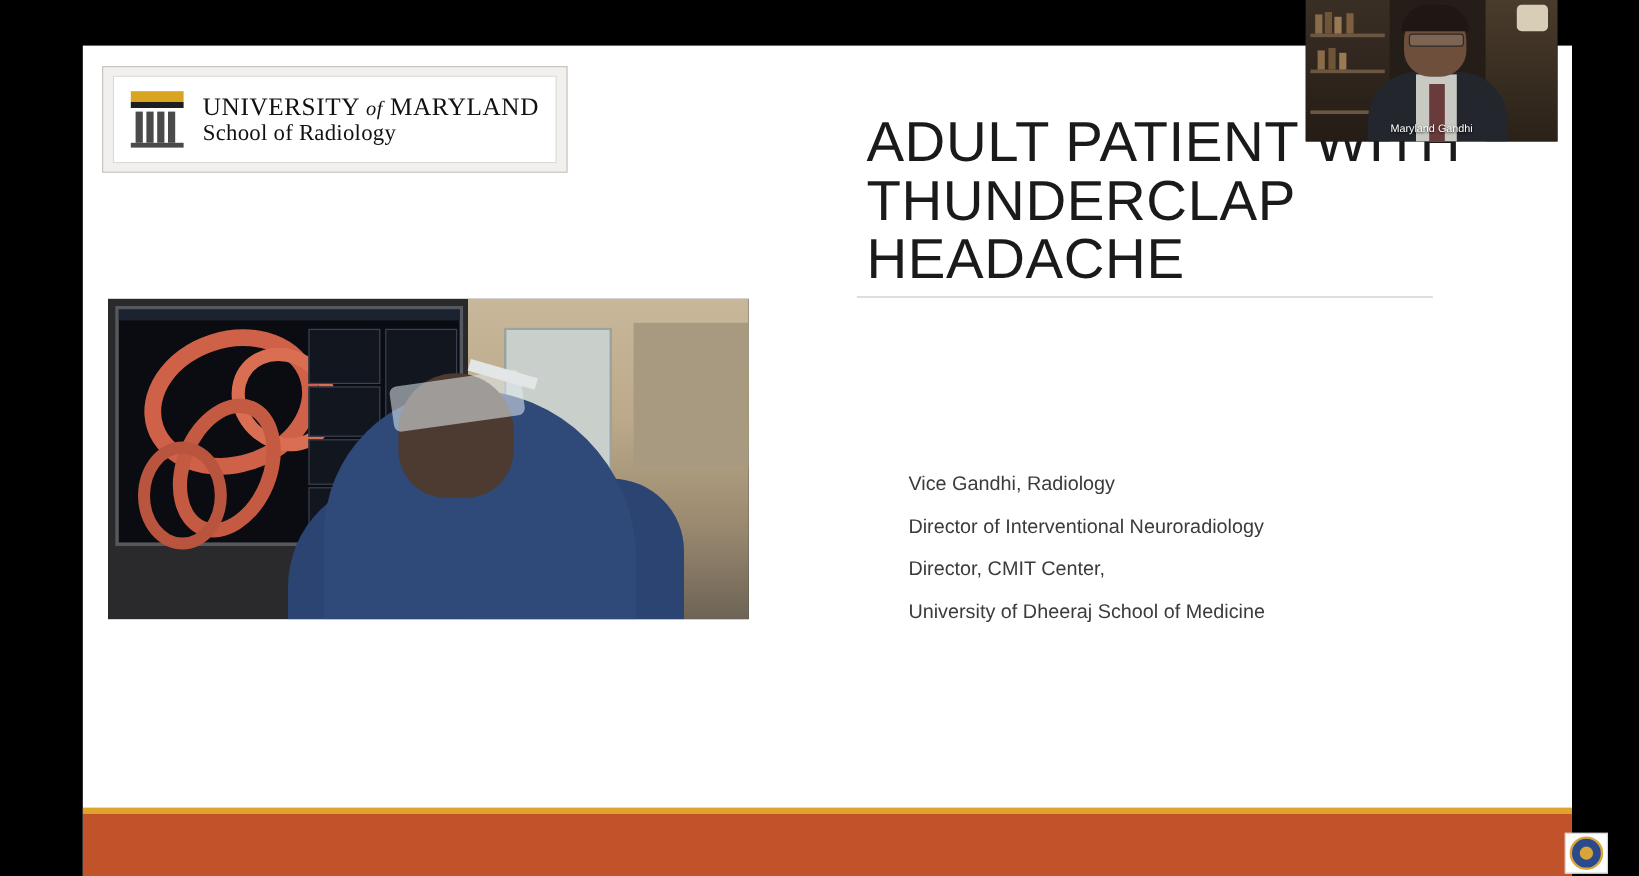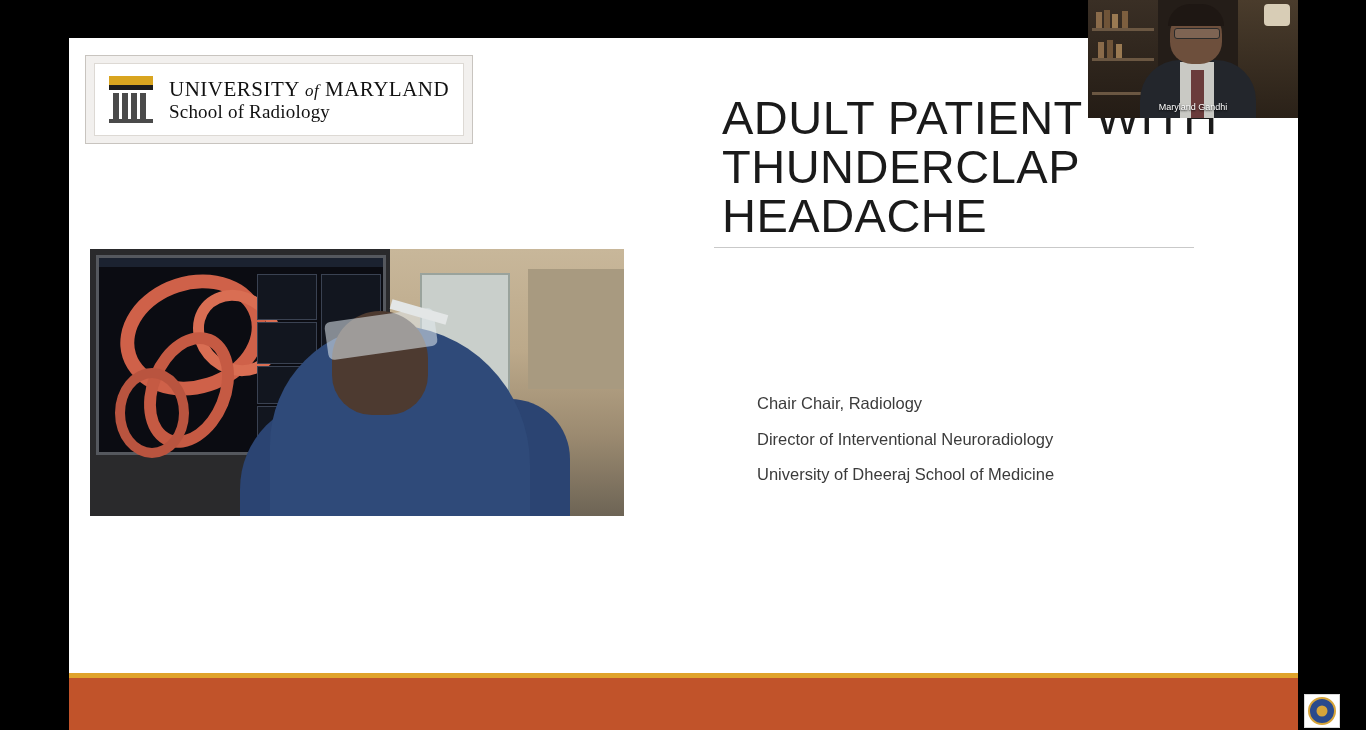--- a/index.html
+++ b/index.html
@@ -21,20 +21,21 @@
 
   
   #slide {
     position: absolute;
     left: 69px;
     top: 38px;
     width: 1229px;
     height: 692px;
     background: #ffffff;
     overflow: hidden;
+    padding-left: 12px;
   }
 
   
   #logo-box {
     position: absolute;
     left: 16px;
     top: 17px;
     width: 388px;
     height: 89px;
     background: #f2f0ee;
@@ -514,22 +515,23 @@
       <div class="person"></div>
       <div class="head"></div>
       <div class="visor"></div>
       <div class="strap"></div>
     </div>
 
     <div id="slide-title">ADULT PATIENT WITH THUNDERCLAP HEADACHE</div>
     <div id="title-rule"></div>
 
     <div id="author-block">
-      <div class="line">Chair Chair, Radiology</div>
+      <div class="line">Vice Gandhi, Radiology</div>
       <div class="line">Director of Interventional Neuroradiology</div>
+      <div class="line">Director, CMIT Center,</div>
       <div class="line">University of Dheeraj School of Medicine</div>
     </div>
 
     <div id="bar-gold"></div>
     <div id="bar-orange"></div>
   </div>
 
   <div id="webcam">
     <div class="bg-left"></div>
     <div class="shelf s1"></div>

